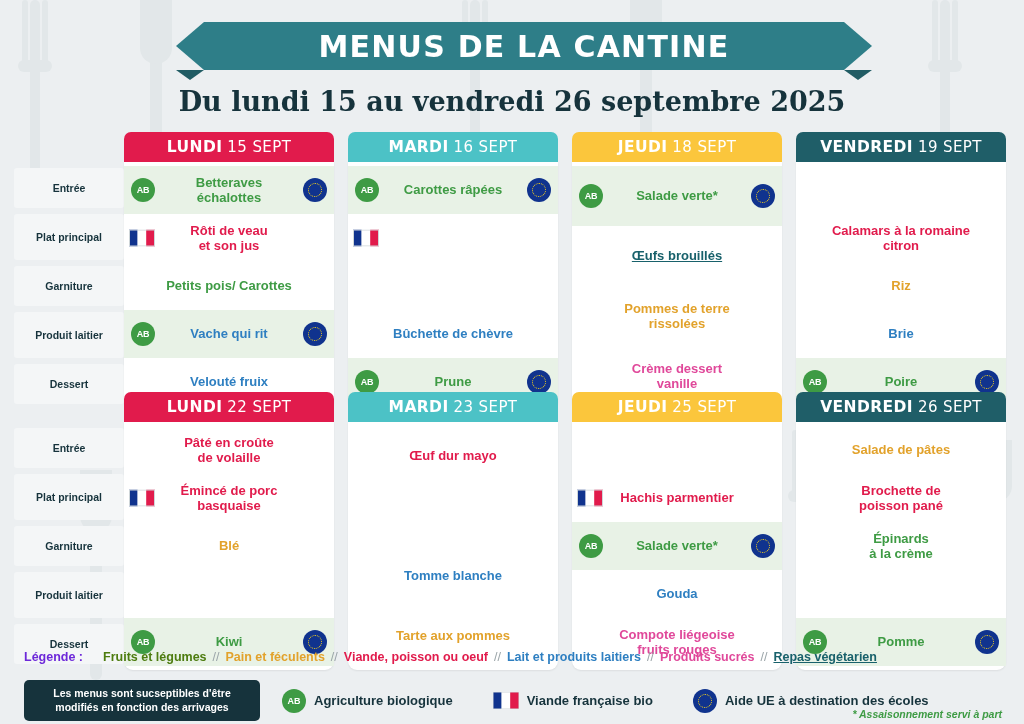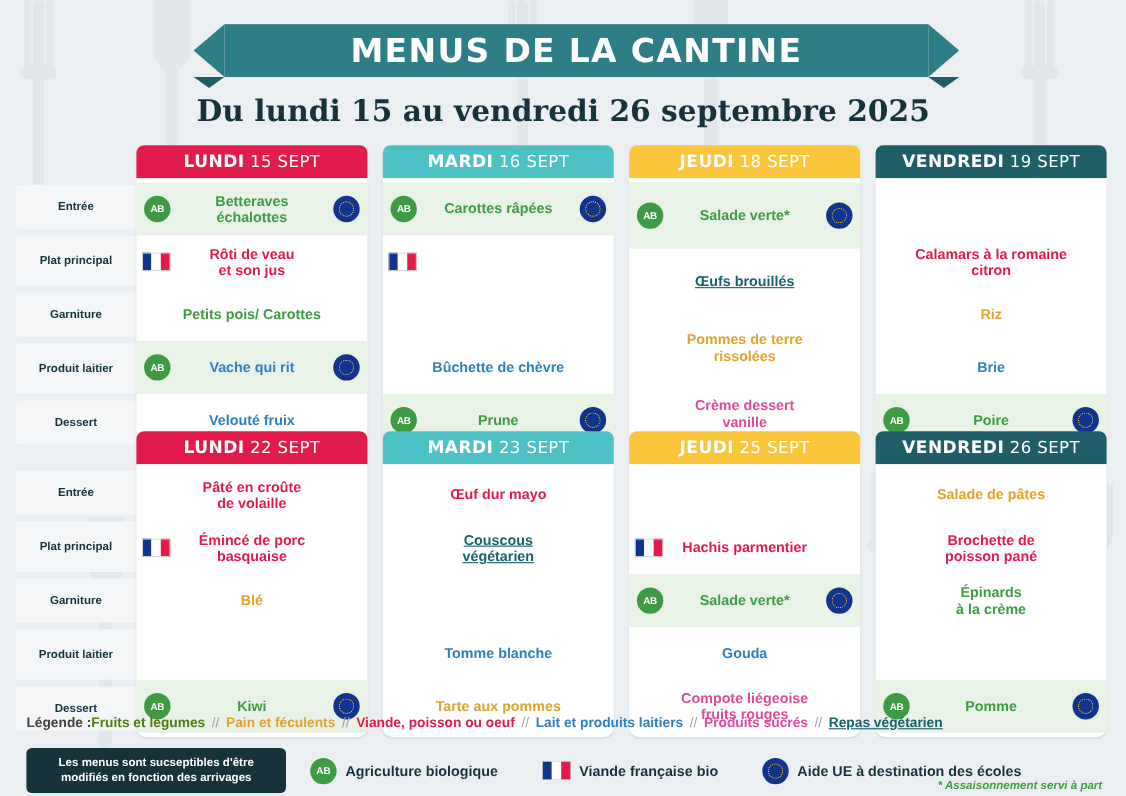--- a/index.html
+++ b/index.html
@@ -136,21 +136,21 @@
     position:absolute;left:5px;top:50%;transform:translateY(-50%);
     width:26px;height:17px;
   }
 
   
   .legend{
     position:absolute;left:24px;top:650px;width:976px;
     display:flex;align-items:center;font-size:12.5px;font-weight:bold;
     color:#16333c;
   }
-  .legend .lbl{color:#404040;margin-right:0;}
+  .legend .lbl{color:#6d28d9;margin-right:20px;}
   .legend .sep{color:#9aa4a8;margin:0 6px;font-weight:normal;}
   .legend .item{white-space:nowrap;}
   .legend .item.und{text-decoration:underline;}
 
   .bottom{
     position:absolute;left:24px;top:680px;width:976px;
     display:flex;align-items:center;
   }
   .notice{
     background:#16333c;color:#fff;border-radius:5px;
@@ -442,23 +442,20 @@
           </div>
         </div>
         <div class="daycol">
           <div class="dayhead" style="background: rgb(76, 194, 198);">
             <span>MARDI</span>
             <span class="dnum">23 SEPT</span>
           </div>
           <div class="daybody">
             <div class="dish c-meat">
               <span class="txt">Œuf dur mayo</span>
-            </div>
-            <div class="dish c-vegan">
-              <span class="txt u">Couscous<br>végétarien</span>
             </div>
             <div class="dish c-veg">
               <span class="txt"></span>
             </div>
             <div class="dish c-dairy">
               <span class="txt">Tomme blanche</span>
             </div>
             <div class="dish c-starch">
               <span class="txt">Tarte aux pommes</span>
             </div>

